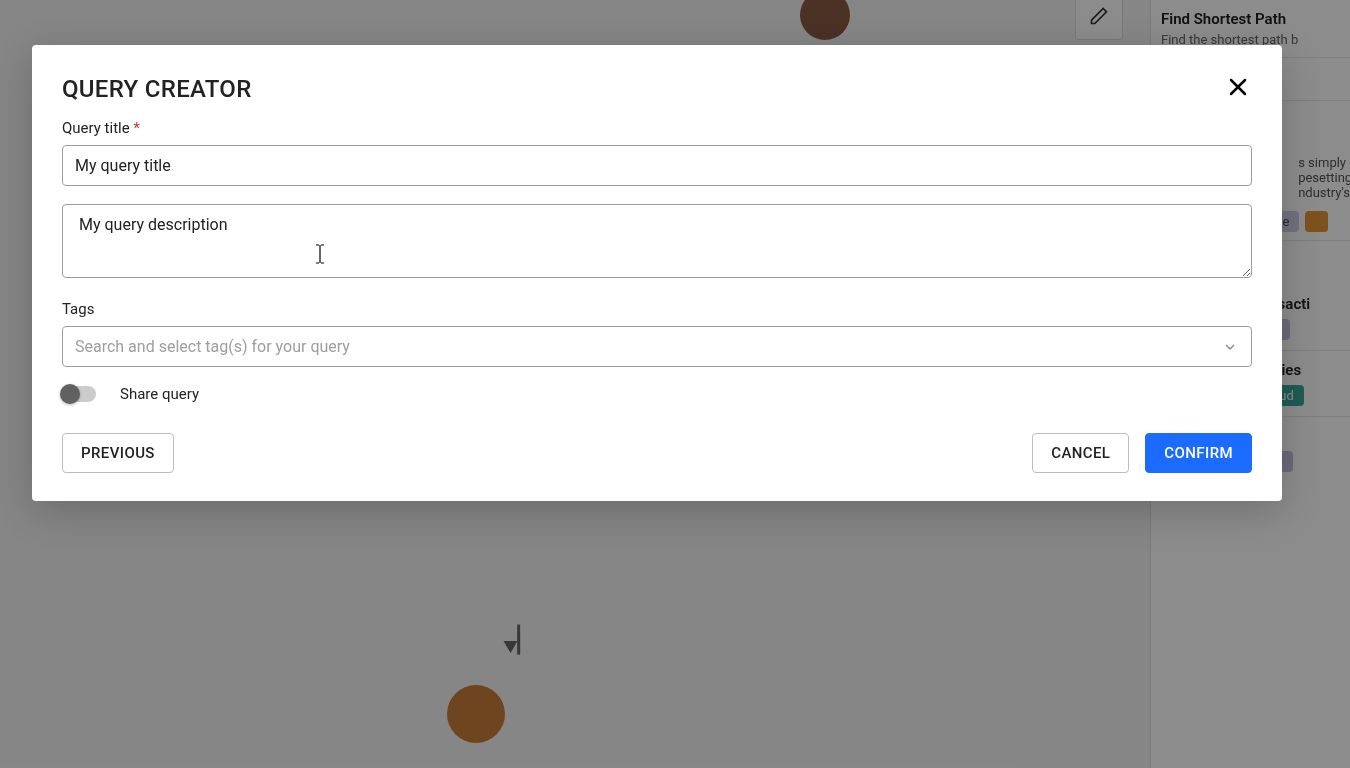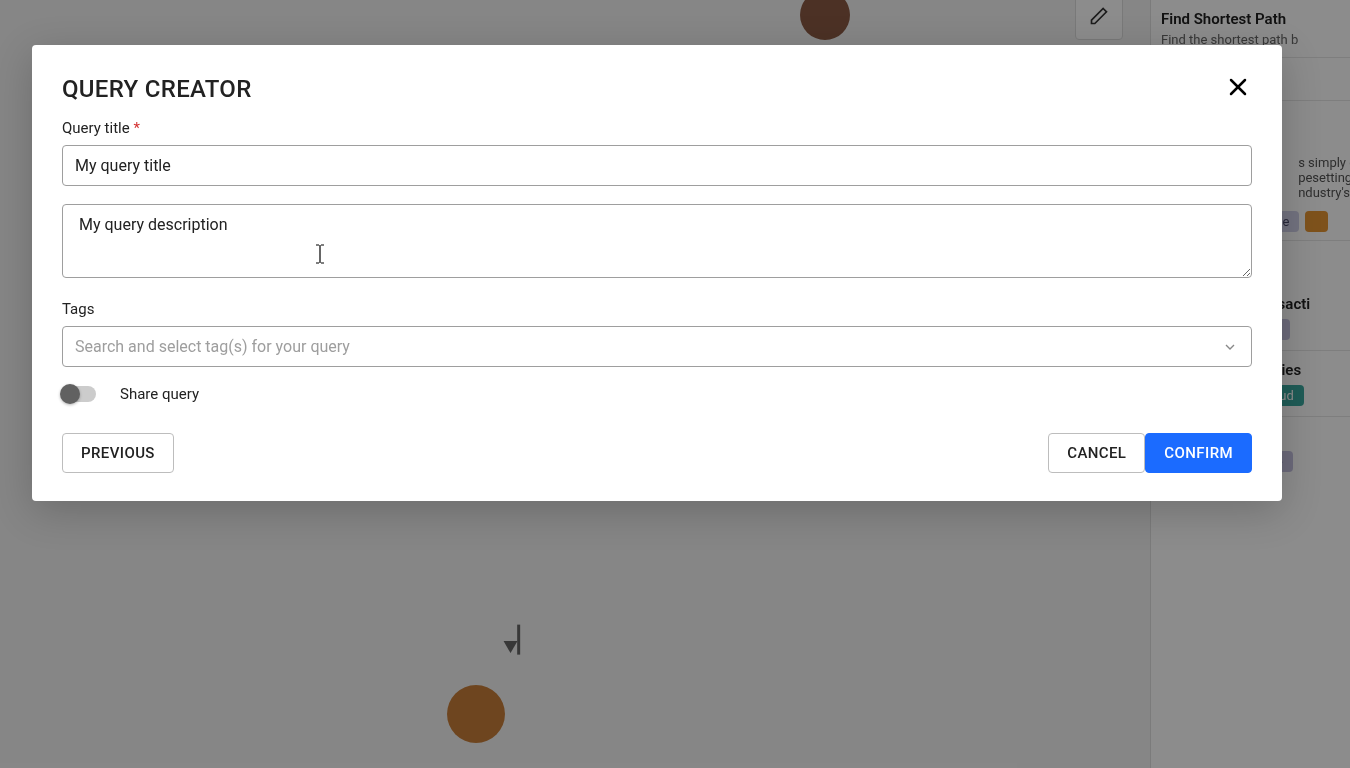--- a/index.html
+++ b/index.html
@@ -98,21 +98,21 @@
     position:relative; width:34px; height:16px; background:#ccc; border-radius:10px; cursor:pointer;
   }
   .toggle-knob {
     position:absolute; left:-2px; top:-2px; width:20px; height:20px; background:#616161;
     border-radius:50%; box-shadow:0 1px 3px rgba(0,0,0,0.3);
   }
   .toggle-label { font-size:15px; color:#222; }
   
   
   .footer { display:flex; justify-content:space-between; margin-top:30px; }
-  .footer-right { display:flex; gap:0; }
+  .footer-right { display:flex; gap:16px; }
   .btn {
     padding:10px 18px; font-size:15px; font-weight:500; border-radius:4px; cursor:pointer;
     font-family:inherit; letter-spacing:0.4px;
   }
   .btn-secondary { background:#fff; border:1px solid #bdbdbd; color:#222; }
   .btn-primary { background:#1b6bff; border:1px solid #1b6bff; color:#fff; }
 
   .text-cursor {
     position:absolute; pointer-events:none;
   }

